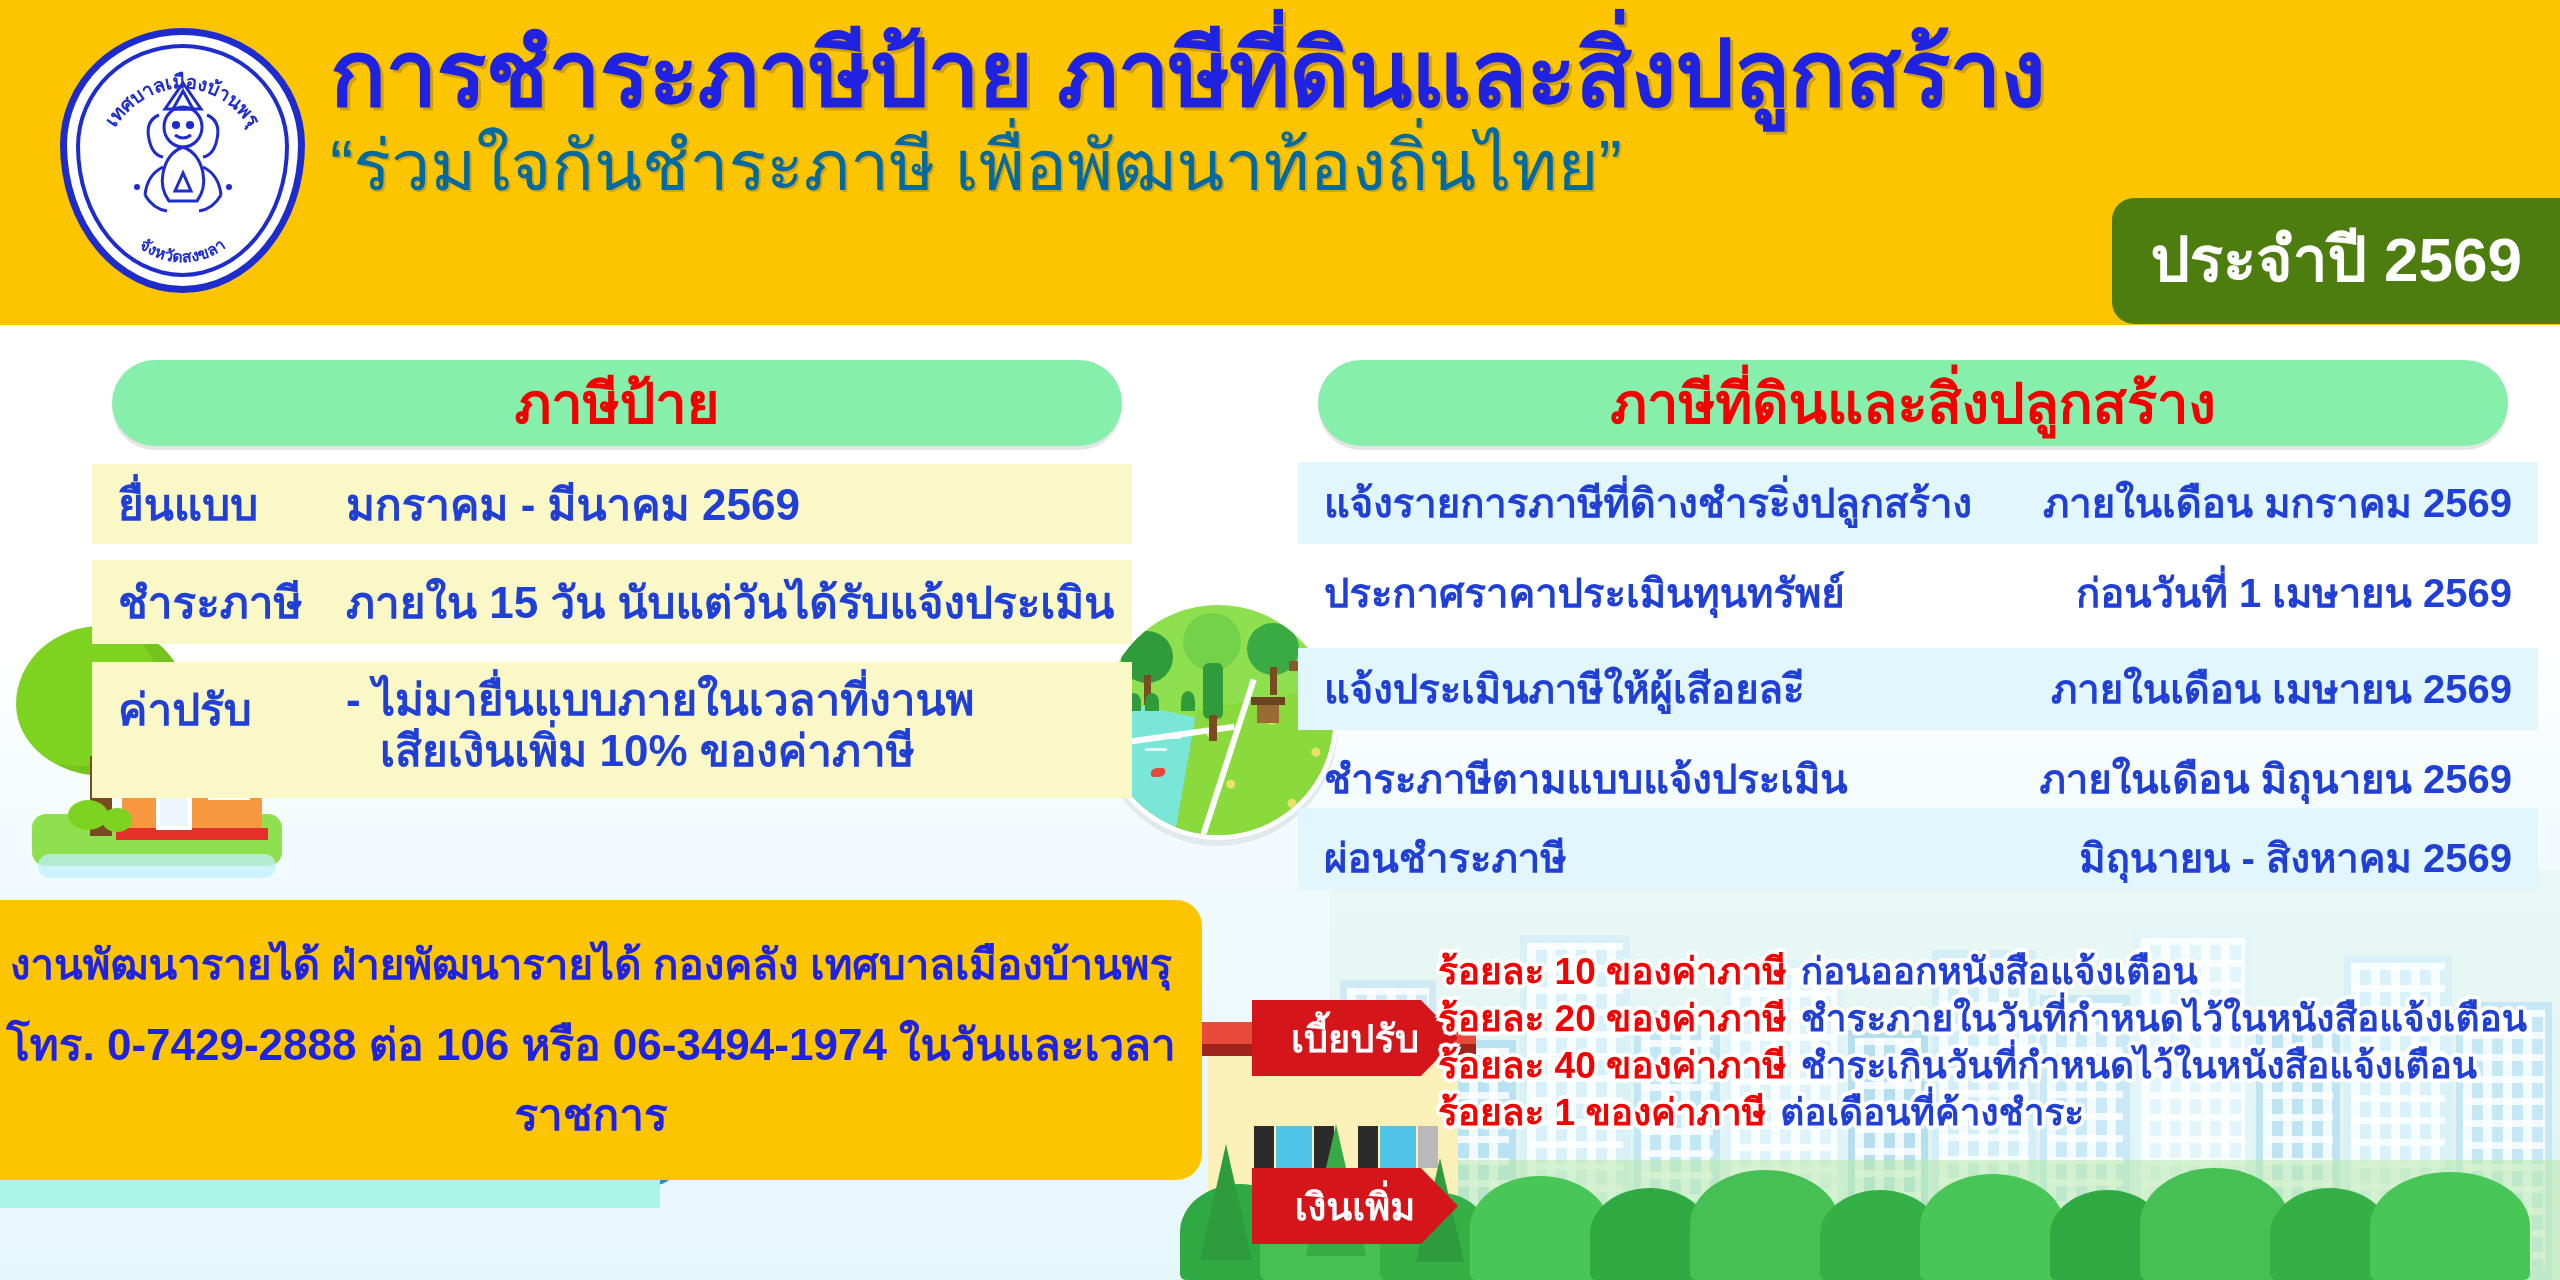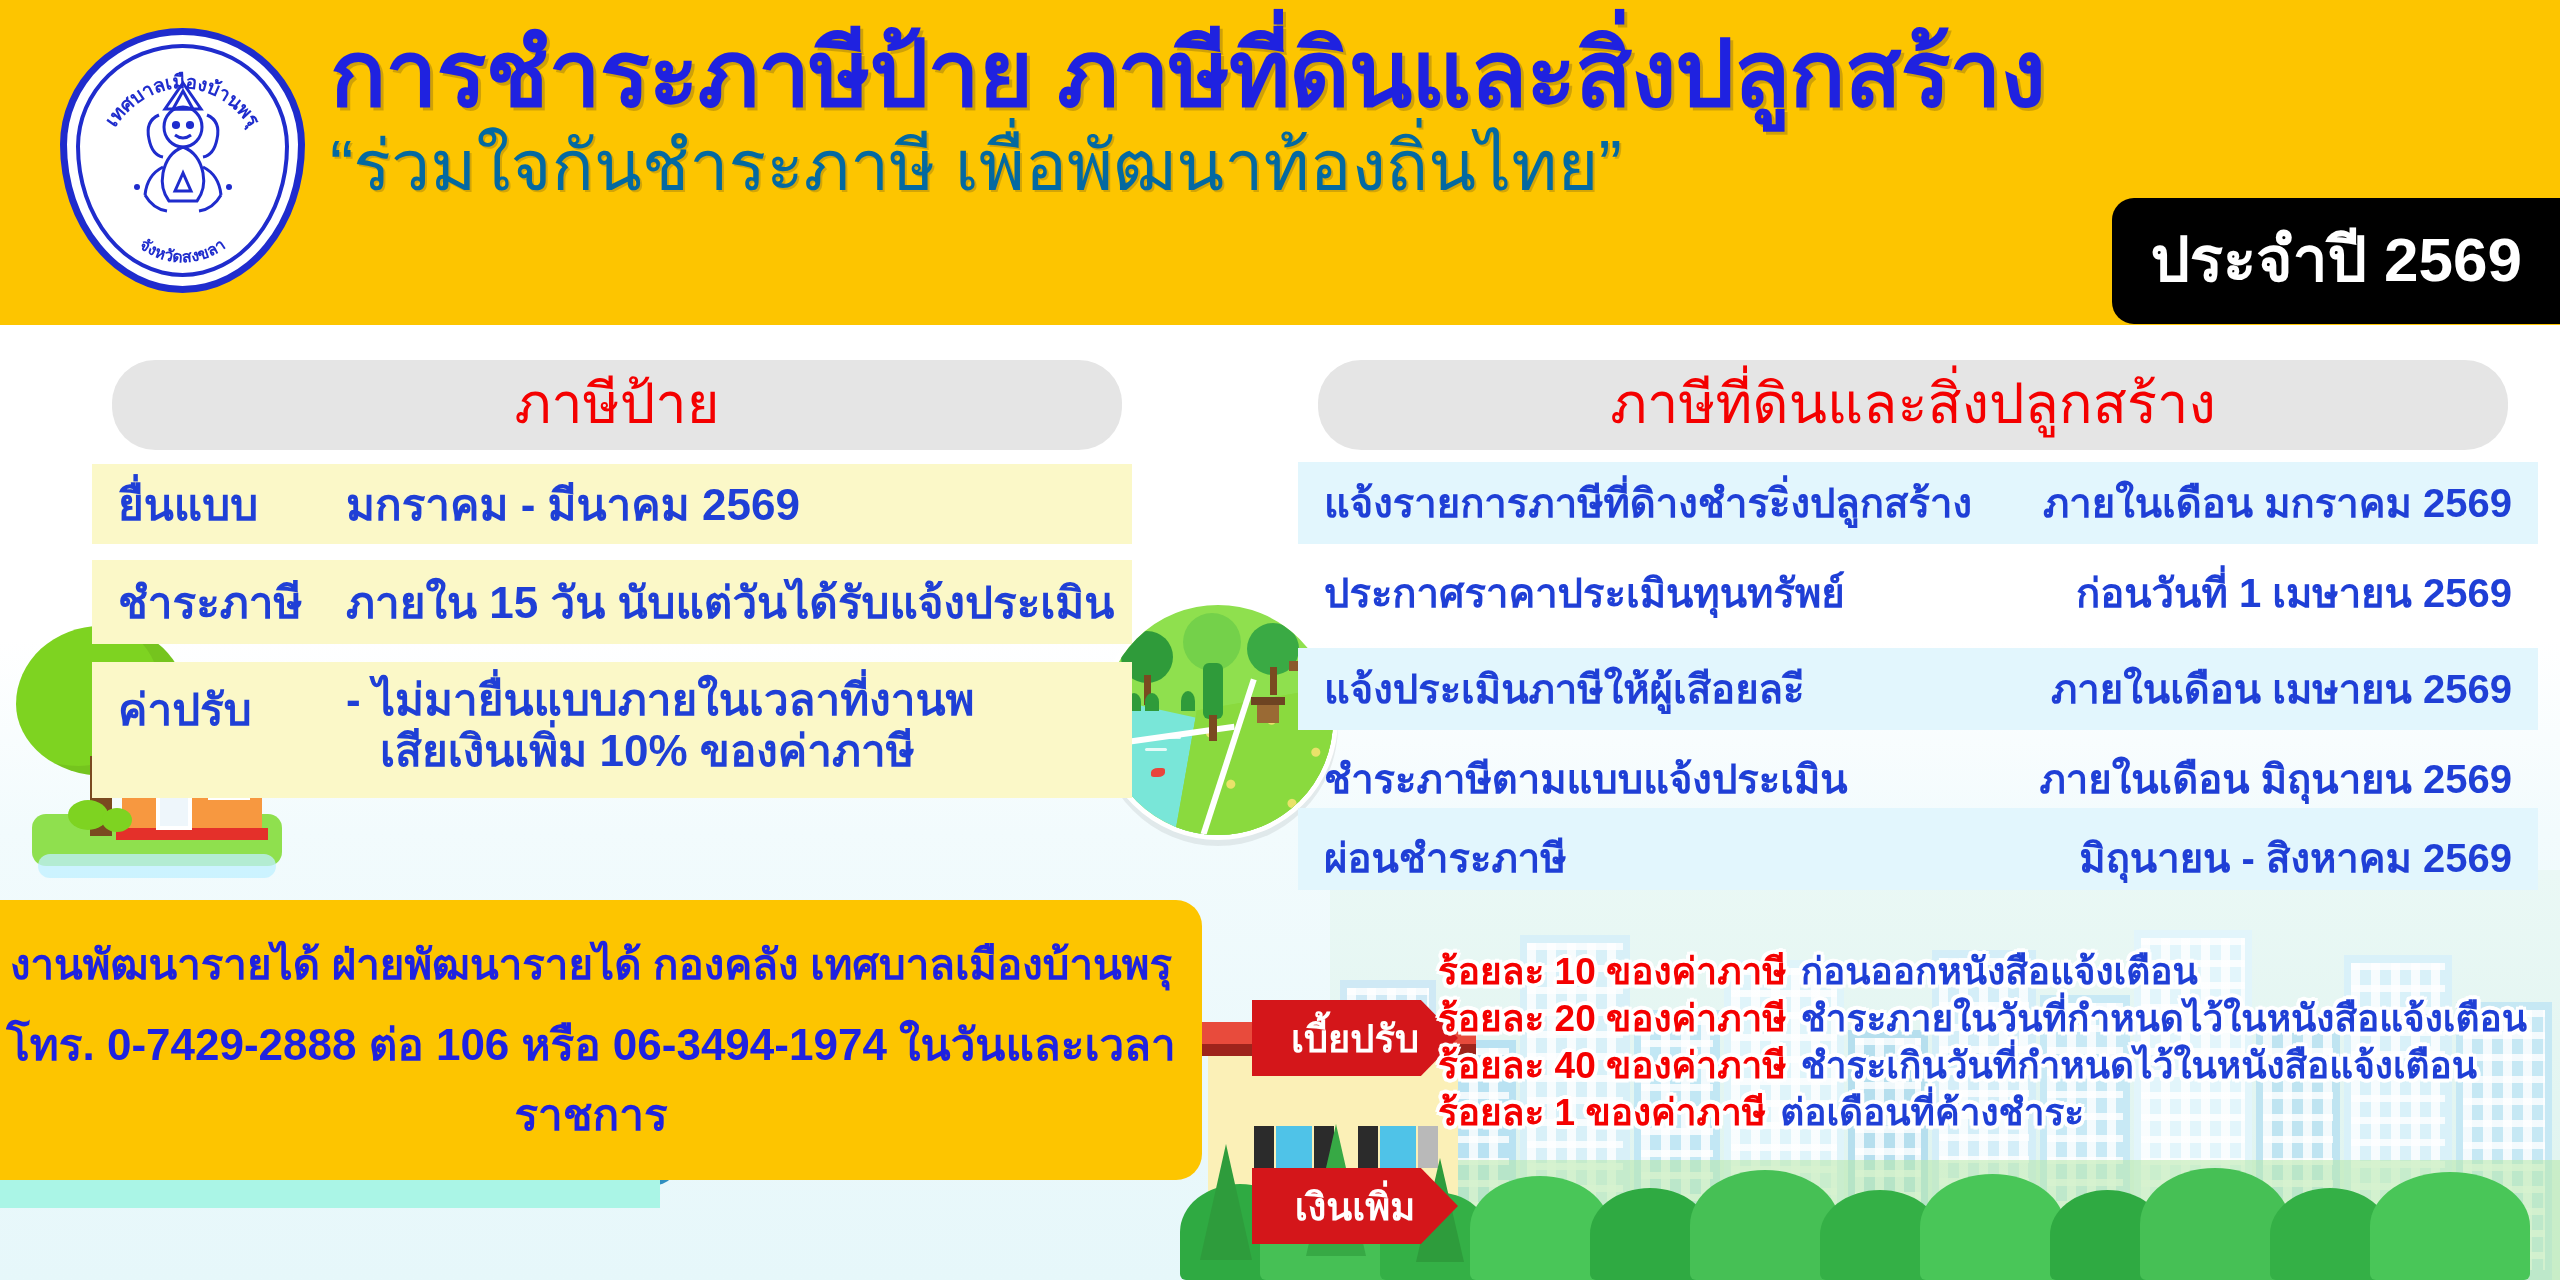--- a/index.html
+++ b/index.html
@@ -190,33 +190,33 @@
     text-shadow: 3px 3px 0 rgba(0,0,40,.18);
   }
   .title-sub {
     margin-top:4px;
     font-size:70px; font-weight:normal; color:#0369a1;
     line-height:1.1; white-space:nowrap;
     text-shadow: 2px 2px 0 rgba(0,0,40,.16);
   }
   .year-badge {
     position:absolute; right:0; top:198px;
-    background:#000000; color:#ffffff;
+    background:#4d7c0f; color:#ffffff;
     font-size:62px; font-weight:bold;
     padding:12px 38px 16px 38px;
     border-radius:22px 0 0 22px;
     white-space:nowrap;
   }
 
   
   .pill {
     position:absolute; height:86px; border-radius:44px;
-    background:#e5e5e5;
+    background:#86efac;
     display:flex; align-items:center; justify-content:center;
-    color:#F40000; font-size:56px; font-weight:normal; white-space:nowrap;
+    color:#F40000; font-size:56px; font-weight:bold; white-space:nowrap;
     box-shadow: 0 4px 0 rgba(0,0,0,.10);
   }
   #pill-sign  { left:112px;  top:360px; width:1010px; }
   #pill-land  { left:1318px; top:360px; width:1190px; }
 
   
   .rowL {
     position:absolute; left:92px; width:1040px;
     background:#FBF8C8;
     color:#1f3fd6; font-weight:bold; font-size:44px;

